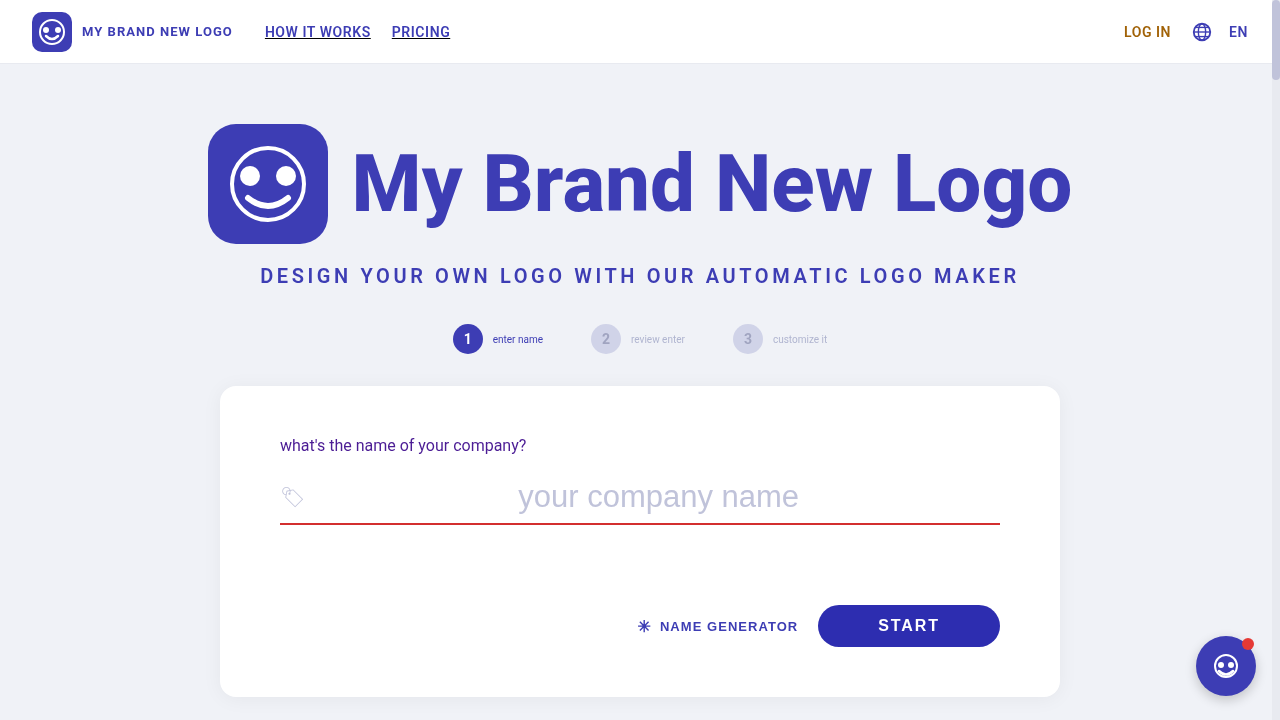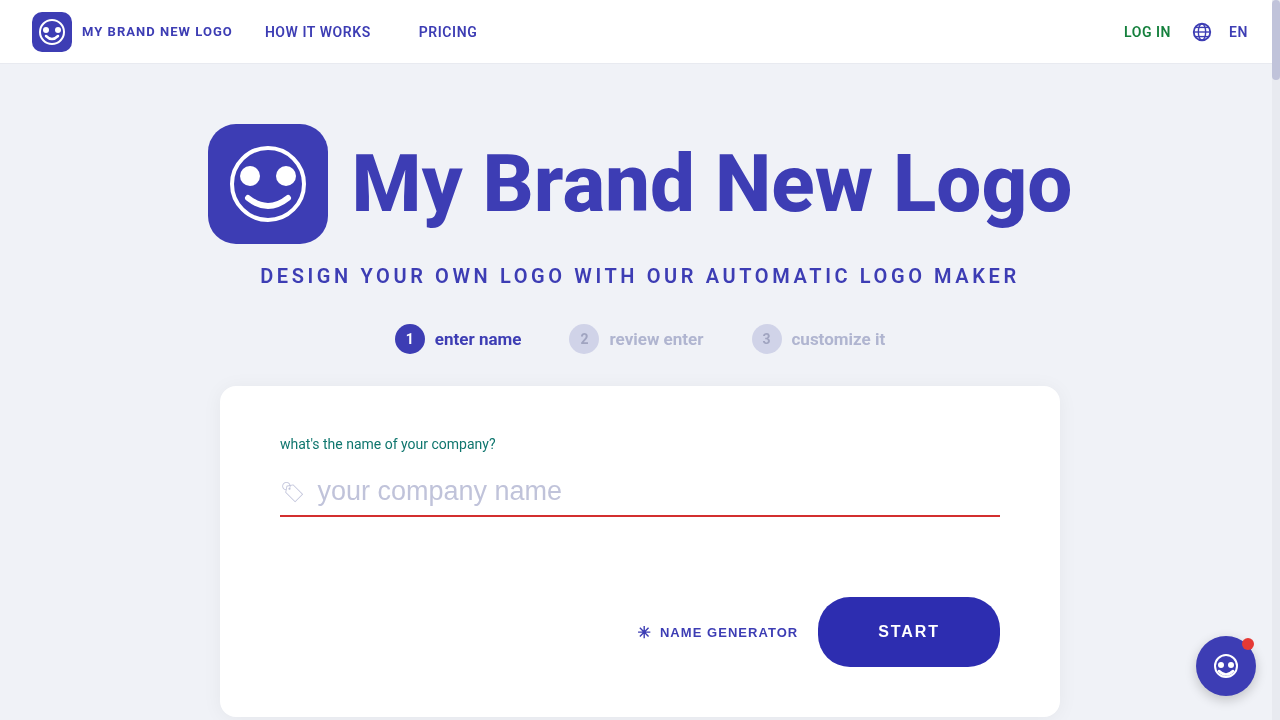--- a/index.html
+++ b/index.html
@@ -42,22 +42,23 @@
       font-size: 13px;
       font-weight: 700;
       color: #3d3db4;
       letter-spacing: 0.08em;
       text-transform: uppercase;
     }
 
     .navbar-links {
       display: flex;
       align-items: flex-end;
-      gap: 48px;
+      gap: 21px;
       margin-left: 32px;
+      text-decoration: underline;
     }
 
     .nav-link {
       font-size: 14px;
       font-weight: 600;
       color: #3d3db4;
       text-decoration: none;
       letter-spacing: 0.04em;
       text-transform: uppercase;
       cursor: pointer;
@@ -66,21 +67,21 @@
     .navbar-right {
       margin-left: auto;
       display: flex;
       align-items: center;
       gap: 20px;
     }
 
     .login-link {
       font-size: 14px;
       font-weight: 600;
-      color: #15803d;
+      color: #a16207;
       text-decoration: none;
       letter-spacing: 0.04em;
       text-transform: uppercase;
       cursor: pointer;
     }
 
     .lang-btn {
       display: flex;
       align-items: center;
       gap: 16px;
@@ -161,44 +162,44 @@
       background-color: #3d3db4;
       color: #ffffff;
     }
 
     .step-number.inactive {
       background-color: #d0d3e8;
       color: #a0a4c0;
     }
 
     .step-label {
-      font-size: 17px;
-      font-weight: 700;
+      font-size: 10px;
+      font-weight: 400;
     }
 
     .step-label.active {
       color: #3d3db4;
     }
 
     .step-label.inactive {
       color: #b0b5d0;
     }
 
     
     .card {
       background-color: #ffffff;
       border-radius: 16px;
       padding: 50px 60px 50px;
       width: 840px;
       box-shadow: 0 2px 20px rgba(0,0,0,0.05);
     }
 
     .card-question {
-      font-size: 14px;
-      color: #0f766e;
+      font-size: 16px;
+      color: #4c1d95;
       margin-bottom: 24px;
       font-weight: 400;
     }
 
     .input-wrapper {
       display: flex;
       align-items: center;
       border-bottom: 2px solid #d32f2f;
       padding-bottom: 8px;
       margin-bottom: 80px;
@@ -207,24 +208,25 @@
     .input-icon {
       margin-right: 12px;
       color: #c0c3da;
       font-size: 20px;
     }
 
     .company-input {
       border: none;
       outline: none;
       background: transparent;
-      font-size: 27px;
+      font-size: 31px;
       color: #c0c3da;
       flex: 1;
       font-weight: 400;
+      text-align: center;
     }
 
     .company-input::placeholder {
       color: #c0c3da;
     }
 
     .card-footer {
       display: flex;
       align-items: center;
       justify-content: flex-end;
@@ -247,21 +249,21 @@
 
     .sparkle-icon {
       font-size: 16px;
     }
 
     .start-btn {
       background-color: #2d2db0;
       color: #ffffff;
       border: none;
       border-radius: 32px;
-      padding: 26px 60px;
+      padding: 12px 60px;
       font-size: 16px;
       font-weight: 700;
       letter-spacing: 0.12em;
       text-transform: uppercase;
       cursor: pointer;
     }
 
     
     .chat-bubble {
       position: fixed;

